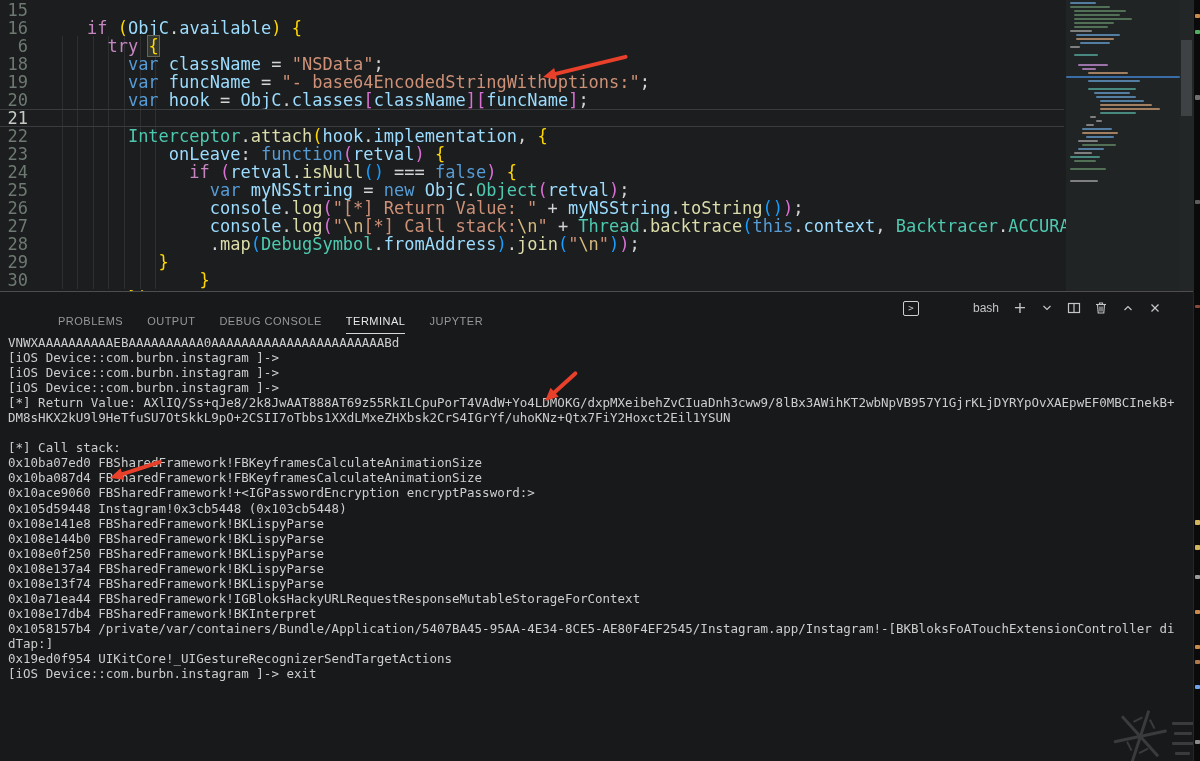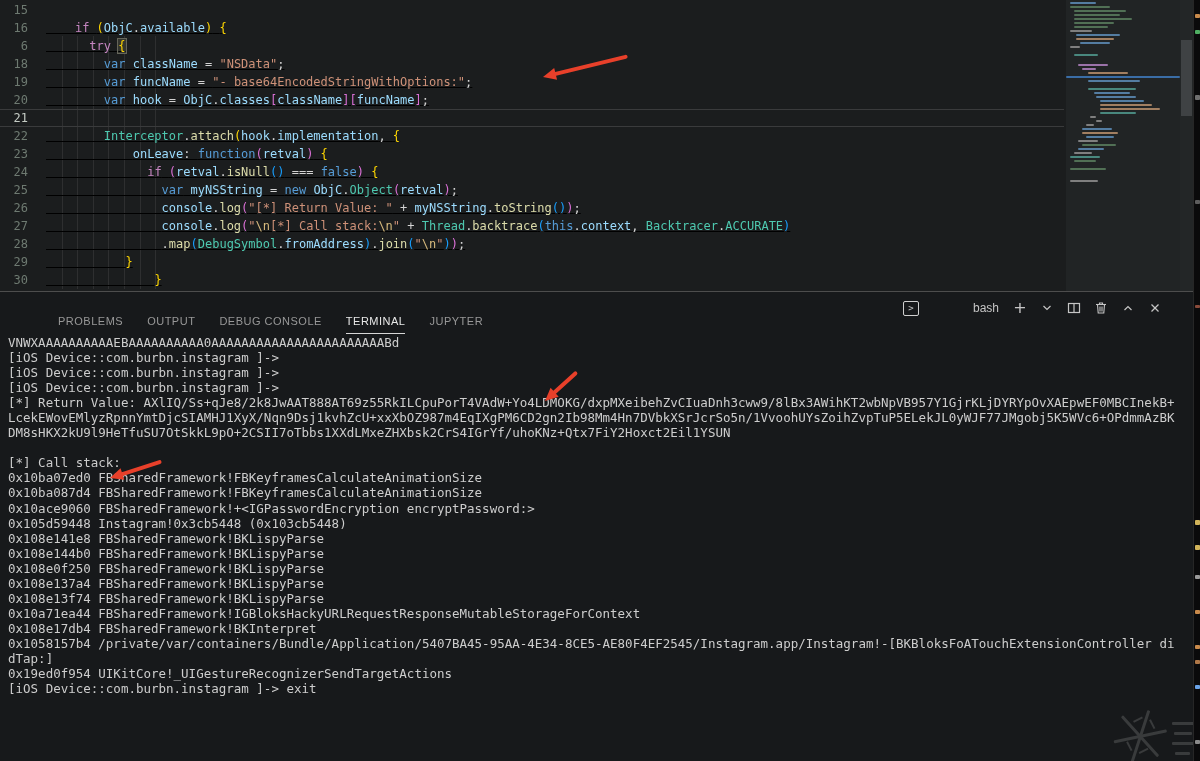--- a/index.html
+++ b/index.html
@@ -1,21 +1,21 @@
 <!DOCTYPE html>
 <html style="--editor-bg: #1b1d1e; --panel-bg: #17191b; --header-border: #4d4d4d; --tab-inactive: #989898; --tab-active: #e8e8e8; --term-text: #cdcdcd; --lnum: #6e7a71; --lnum-active: #c5ccc5; --guide: #2e2f30; --curline-border: #3a3b3c; --arrow: #e8402a; --minimap-bg: #212425; --scroll-thumb: #3f4244; --icon: #c5c5c5;"><head>
 <meta charset="utf-8">
 <style>
   html,body{margin:0;padding:0;background:#000;}
   .screen{position:relative;width:1200px;height:761px;overflow:hidden;
     background:var(--editor-bg,#1b1d1e);font-family:"DejaVu Sans Mono","Liberation Mono",monospace;}
   
   .editor{position:absolute;left:0;top:0;width:1193px;height:291px;overflow:hidden;background:var(--editor-bg,#1b1d1e);}
   #code-lines{position:absolute;left:0;top:1px;width:1064px;}
-  .code-line{position:relative;height:18px;line-height:18px;font-size:12px;white-space:pre;text-decoration:underline;}
+  .code-line{position:relative;height:18px;line-height:18px;font-size:17px;white-space:pre;}
   .code-line.cur{height:16px;line-height:16px;border-top:1px solid var(--curline-border,#3a3b3c);border-bottom:1px solid var(--curline-border,#3a3b3c);}
   .lnum{display:inline-block;width:28px;text-align:right;margin-right:18px;color:var(--lnum,#6e7a71);}
   .code-line.cur .lnum{color:var(--lnum-active,#c5ccc5);}
   .tk-k{color:#569cd6}.tk-c{color:#c586c0}.tk-v{color:#9cdcfe}.tk-t{color:#4ec9b0}
   .tk-f{color:#dcdcaa}.tk-s{color:#ce9178}.tk-e{color:#d7ba7d}.tk-p{color:#d4d4d4}
   .tk-b{color:#ffd700}.tk-b2{color:#da70d6}.tk-b3{color:#179fff}
   .tk-m{color:#ffd700;outline:1px solid #65655a;background:#33352f;}
   .guide{position:absolute;top:36px;bottom:2px;width:1px;background:var(--guide,#2e2f30);}
   
   .minimap{position:absolute;left:1066px;top:0;width:114px;height:291px;background:var(--minimap-bg,#212425);}
@@ -179,21 +179,20 @@
           </svg>
       </span>
     </div>
 
     <div class="terminal" id="term-rows">
         <div class="trow">VNWXAAAAAAAAAAEBAAAAAAAAAA0AAAAAAAAAAAAAAAAAAAAAAABd</div>
         <div class="trow">[iOS Device::com.burbn.instagram ]-&gt;</div>
         <div class="trow">[iOS Device::com.burbn.instagram ]-&gt;</div>
         <div class="trow">[iOS Device::com.burbn.instagram ]-&gt;</div>
         <div class="trow">[*] Return Value: AXlIQ/Ss+qJe8/2k8JwAAT888AT69z55RkILCpuPorT4VAdW+Yo4LDMOKG/dxpMXeibehZvCIuaDnh3cww9/8lBx3AWihKT2wbNpVB957Y1GjrKLjDYRYpOvXAEpwEF0MBCInekB+</div>
-        <div class="trow">LcekEWovEMlyzRpnnYmtDjcSIAMHJ1XyX/Nqn9Dsj1kvhZcU+xxXbOZ987m4EqIXgPM6CD2gn2Ib98Mm4Hn7DVbkXSrJcrSo5n/1VvoohUYsZoihZvpTuP5ELekJL0yWJF77JMgobj5K5WVc6+OPdmmAzBK</div>
         <div class="trow">DM8sHKX2kU9l9HeTfuSU7OtSkkL9pO+2CSII7oTbbs1XXdLMxeZHXbsk2CrS4IGrYf/uhoKNz+Qtx7FiY2Hoxct2Eil1YSUN</div>
         <div class="trow"> </div>
         <div class="trow">[*] Call stack:</div>
         <div class="trow">0x10ba07ed0 FBSharedFramework!FBKeyframesCalculateAnimationSize</div>
         <div class="trow">0x10ba087d4 FBSharedFramework!FBKeyframesCalculateAnimationSize</div>
         <div class="trow">0x10ace9060 FBSharedFramework!+&lt;IGPasswordEncryption encryptPassword:&gt;</div>
         <div class="trow">0x105d59448 Instagram!0x3cb5448 (0x103cb5448)</div>
         <div class="trow">0x108e141e8 FBSharedFramework!BKLispyParse</div>
         <div class="trow">0x108e144b0 FBSharedFramework!BKLispyParse</div>
         <div class="trow">0x108e0f250 FBSharedFramework!BKLispyParse</div>

